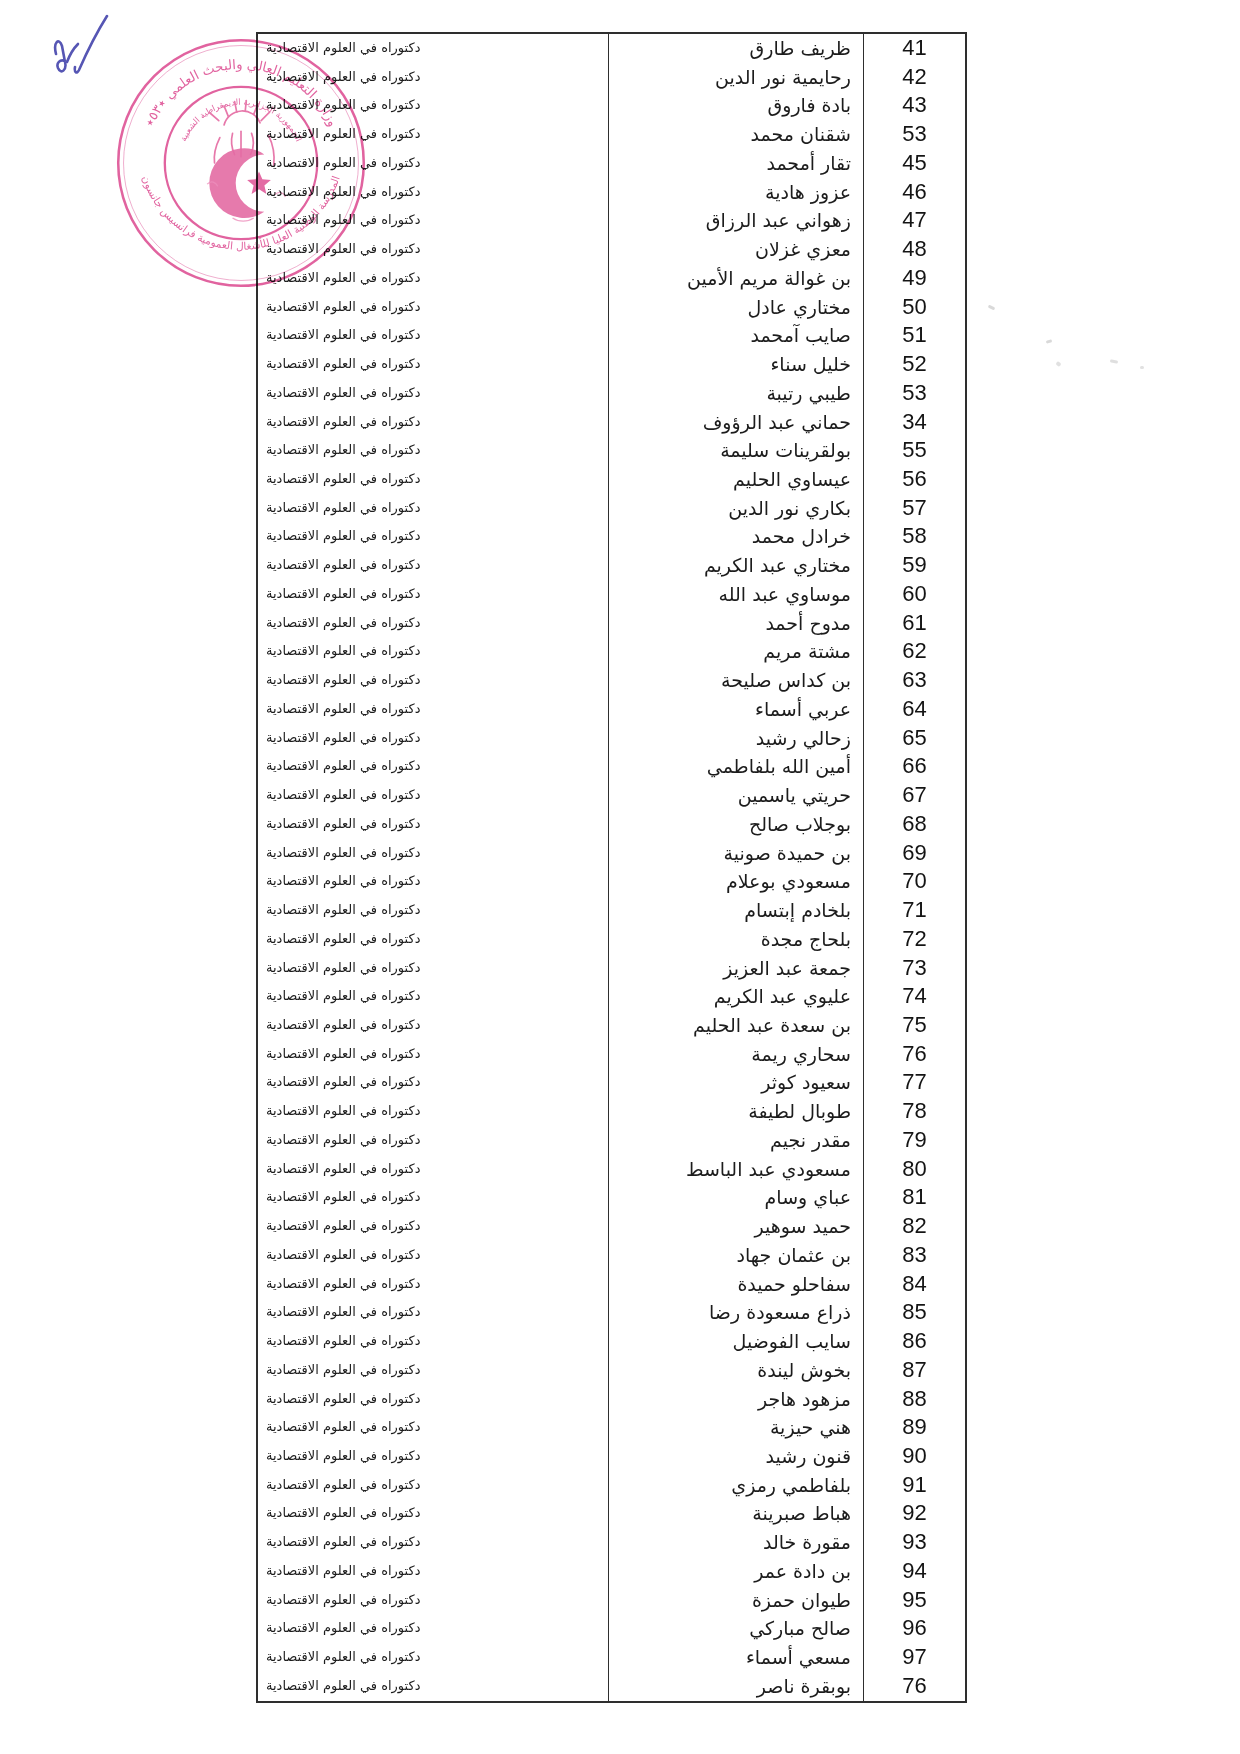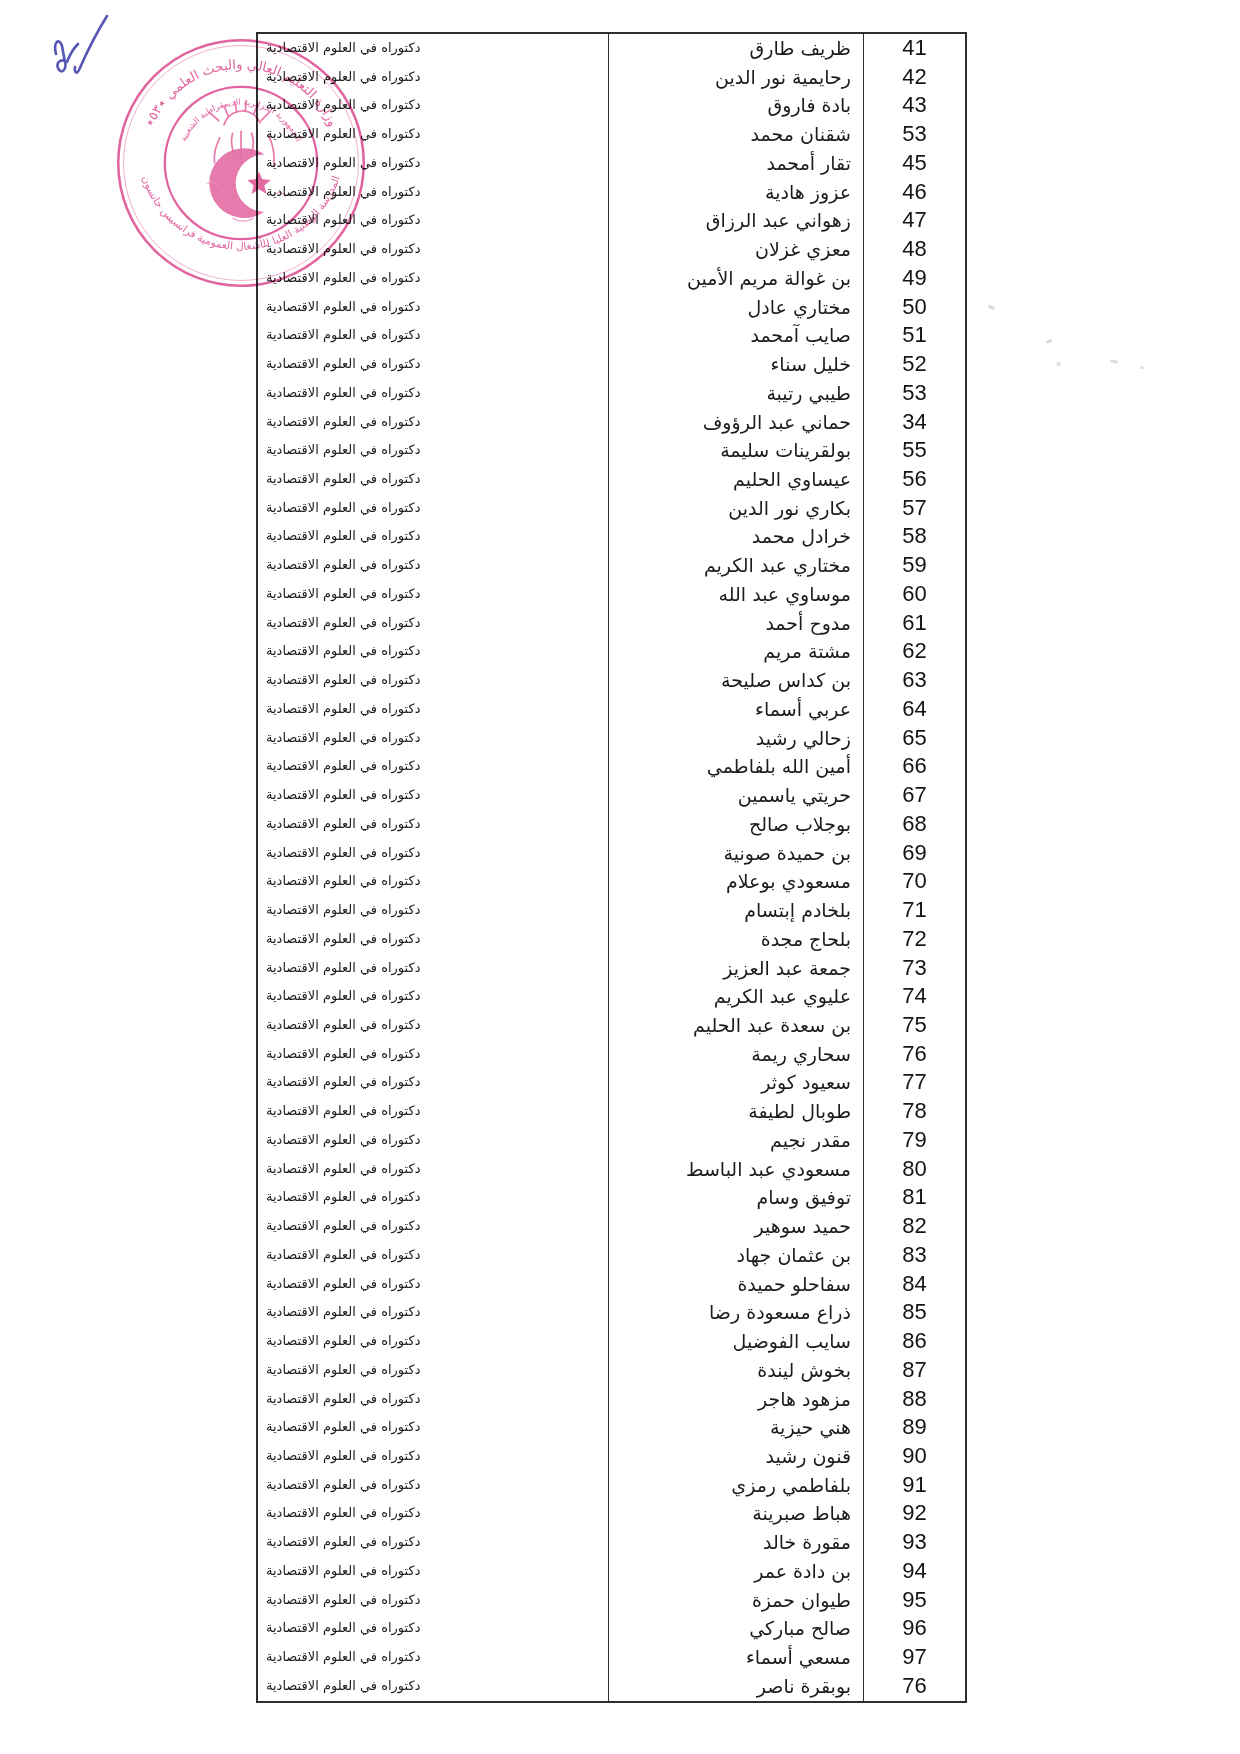--- a/index.html
+++ b/index.html
@@ -219,21 +219,21 @@
         </div><div class="row">
           <div class="cell degree">دكتوراه في العلوم الاقتصادية</div>
           <div class="cell name">مقدر نجيم</div>
           <div class="cell num">79</div>
         </div><div class="row">
           <div class="cell degree">دكتوراه في العلوم الاقتصادية</div>
           <div class="cell name">مسعودي عبد الباسط</div>
           <div class="cell num">80</div>
         </div><div class="row">
           <div class="cell degree">دكتوراه في العلوم الاقتصادية</div>
-          <div class="cell name">توفيق وسام</div>
+          <div class="cell name">عباي وسام</div>
           <div class="cell num">81</div>
         </div><div class="row">
           <div class="cell degree">دكتوراه في العلوم الاقتصادية</div>
           <div class="cell name">حميد سوهير</div>
           <div class="cell num">82</div>
         </div><div class="row">
           <div class="cell degree">دكتوراه في العلوم الاقتصادية</div>
           <div class="cell name">بن عثمان جهاد</div>
           <div class="cell num">83</div>
         </div><div class="row">

